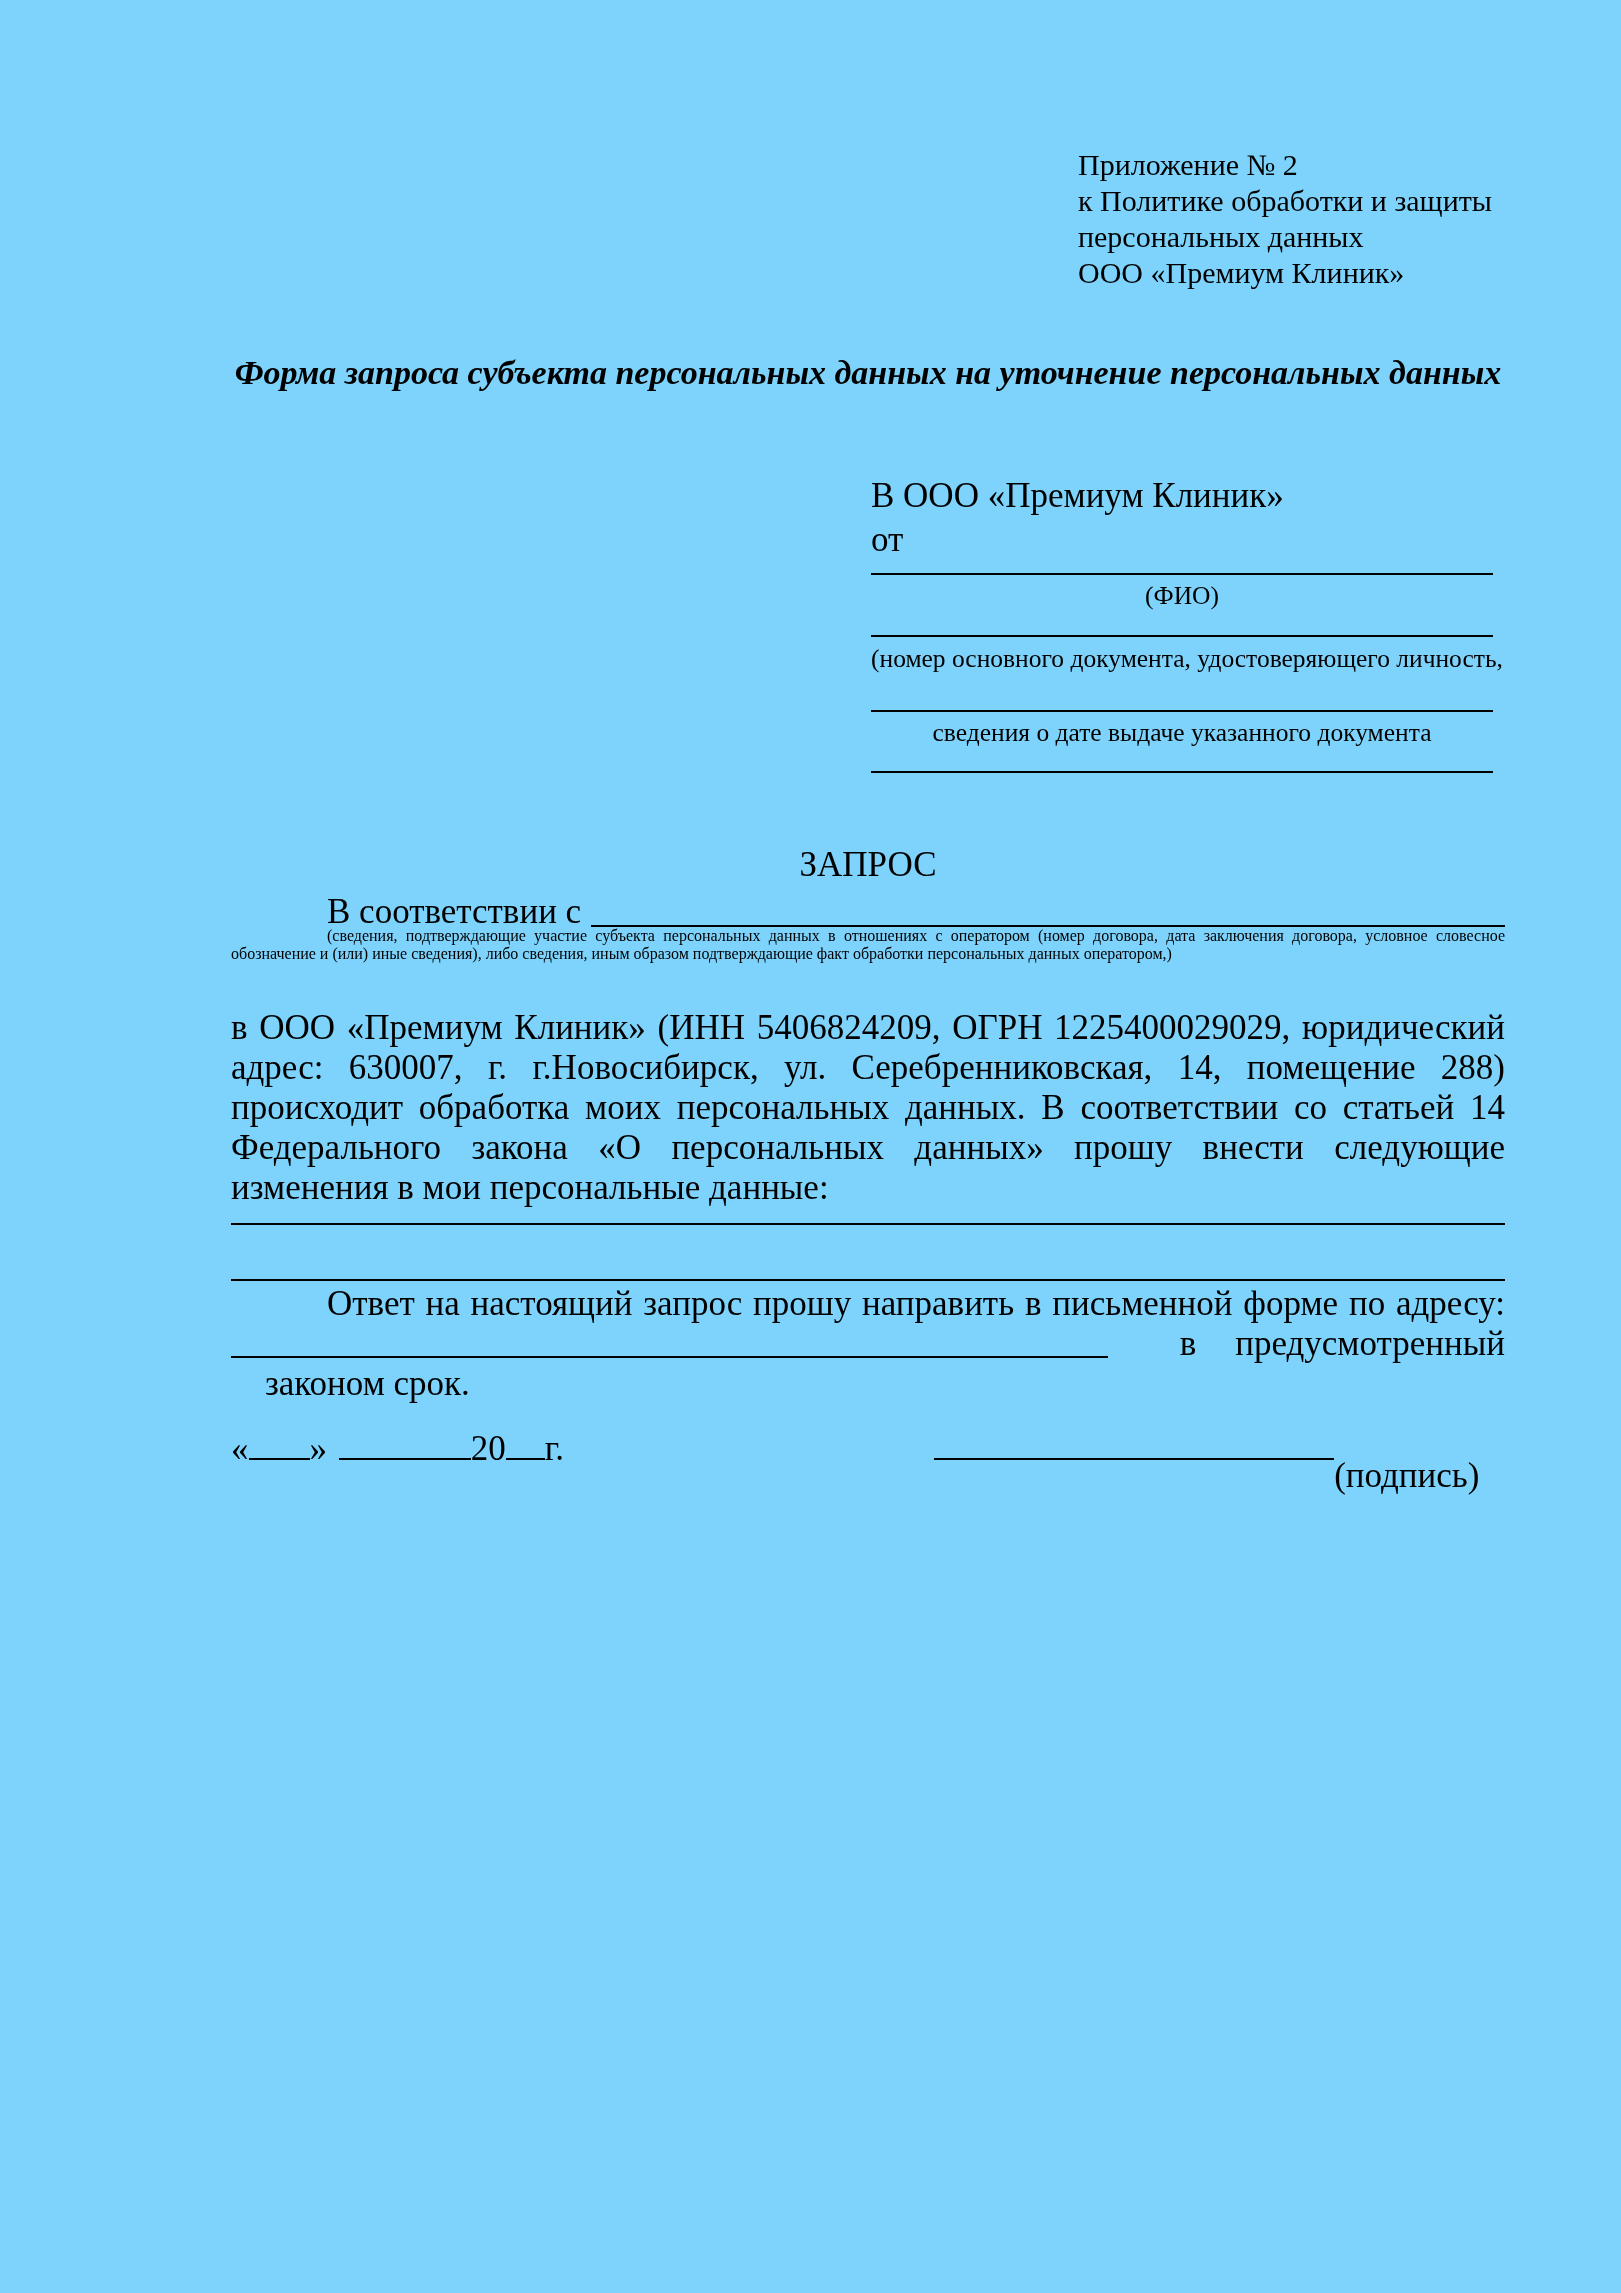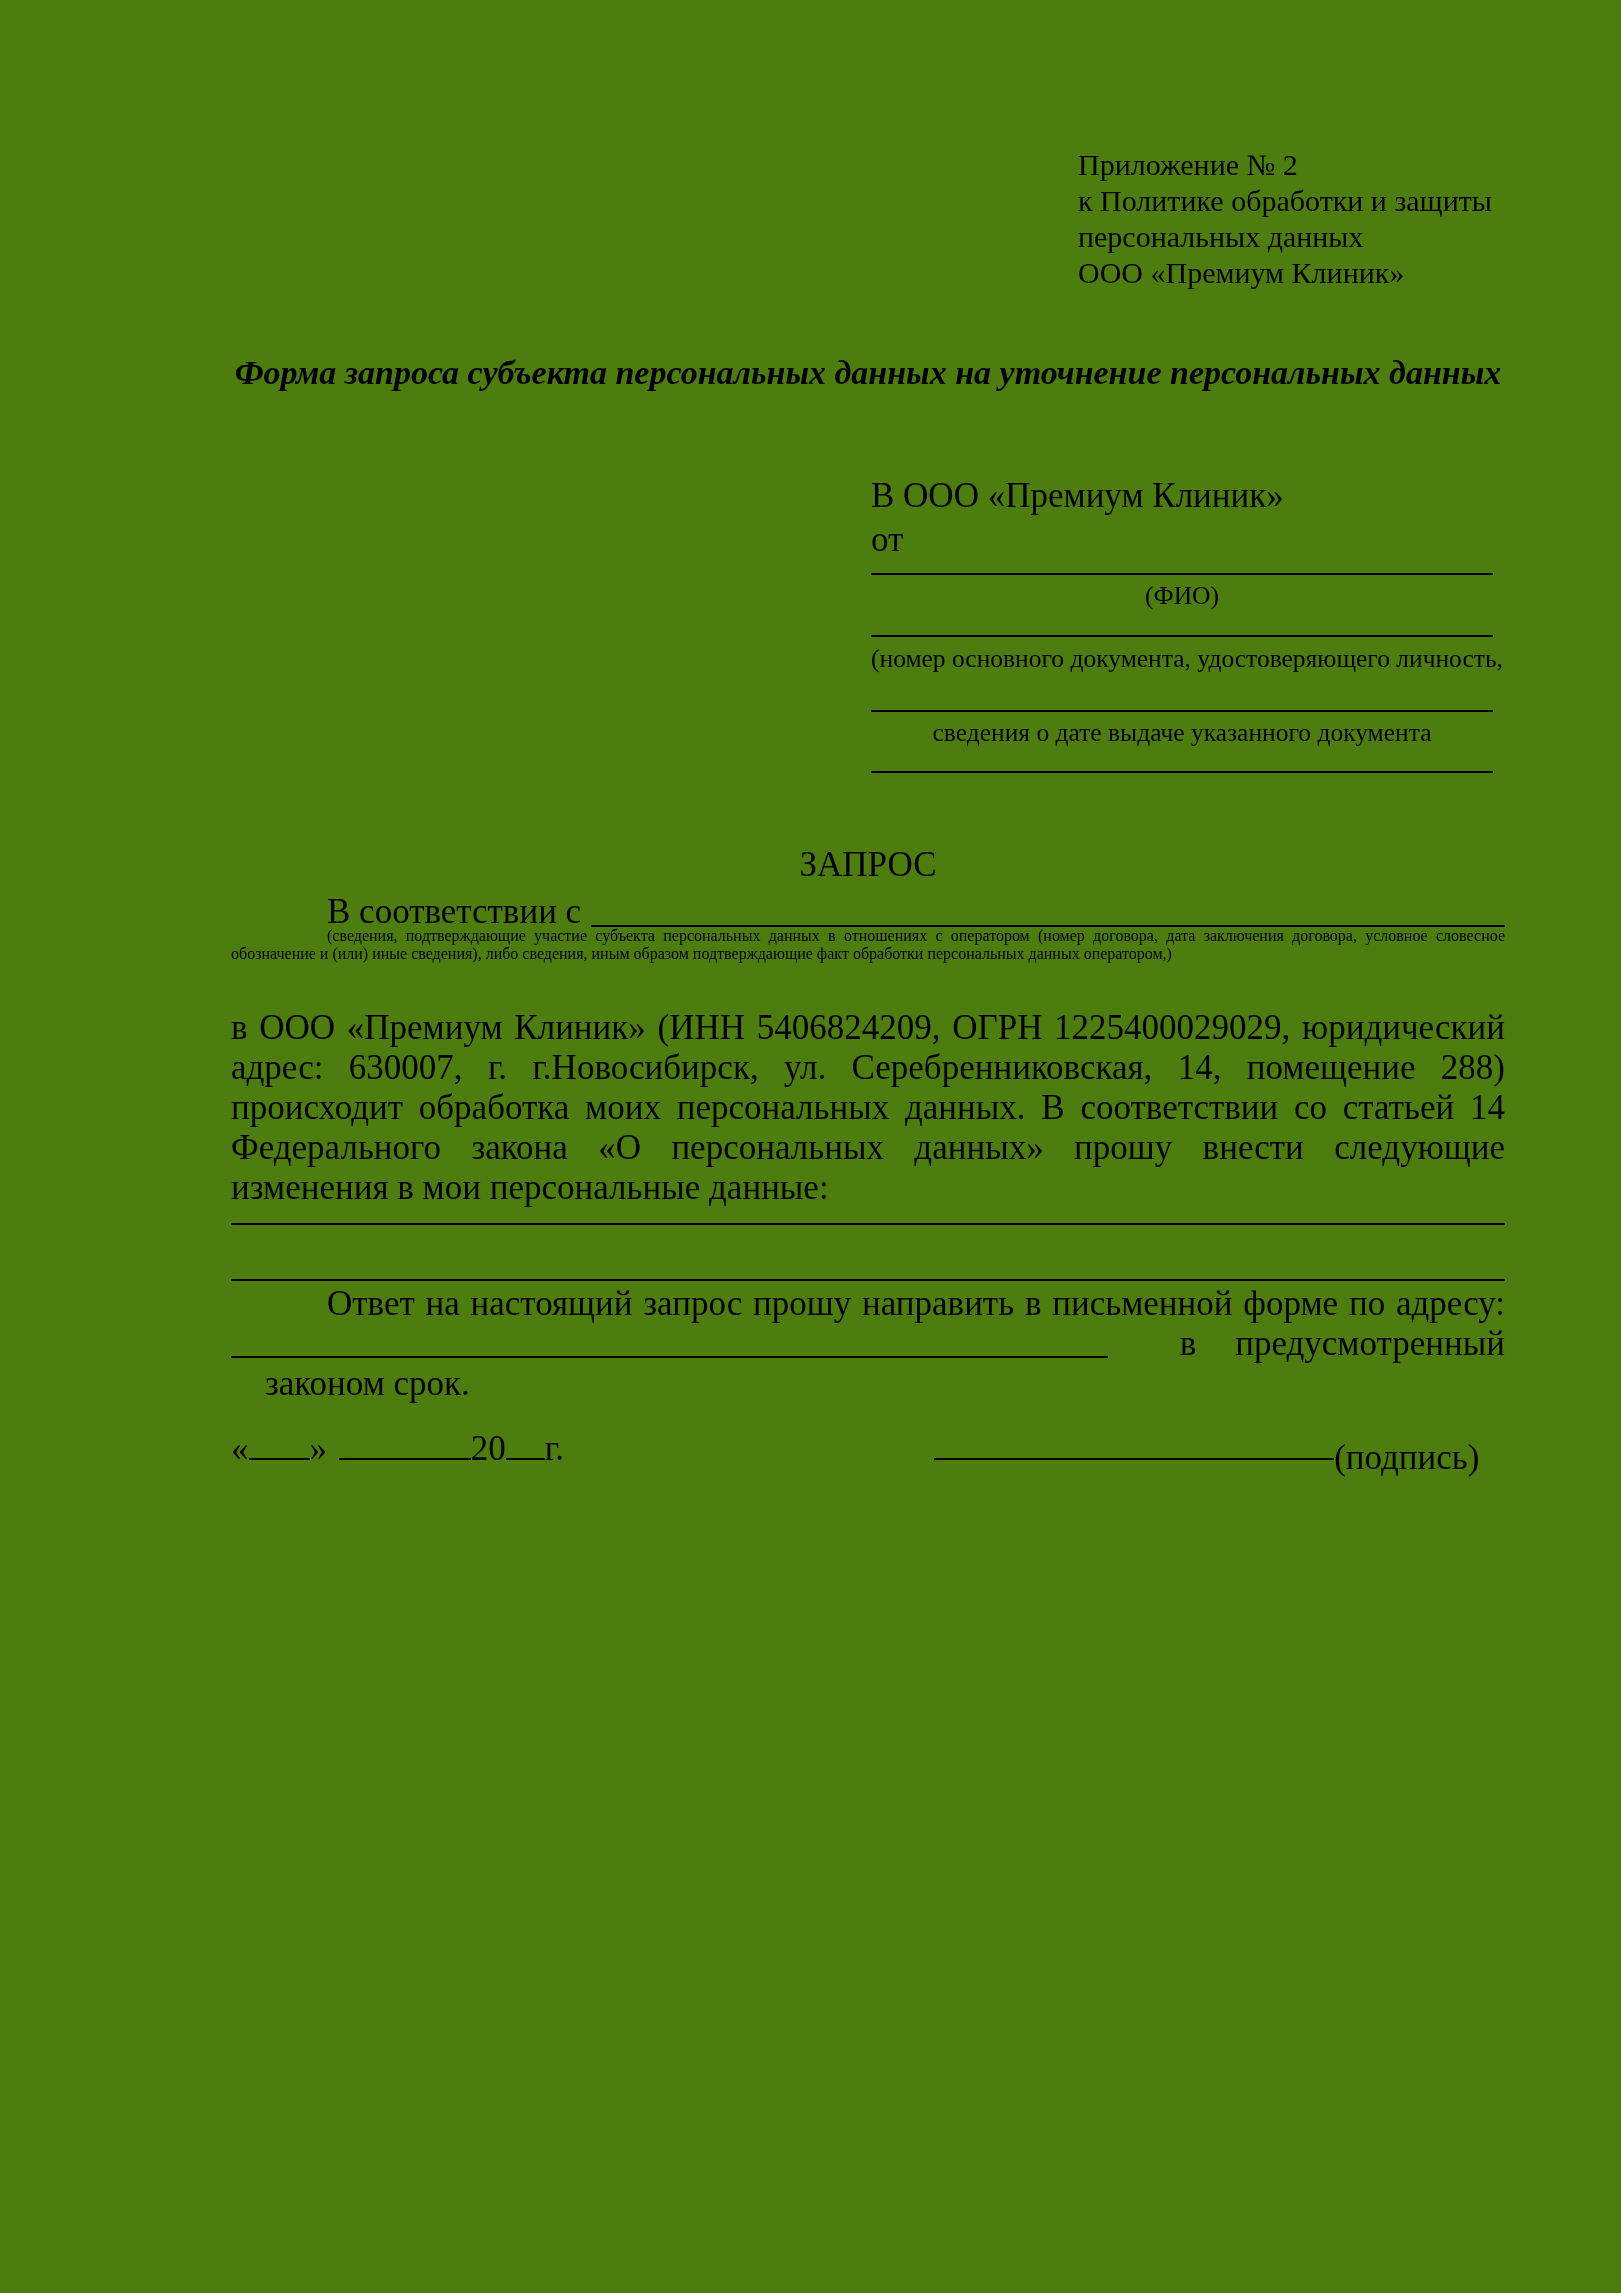--- a/index.html
+++ b/index.html
@@ -1,20 +1,20 @@
 <!DOCTYPE html>
 <html lang="ru"><head>
 <meta charset="utf-8">
 <style>
   html,body{margin:0;padding:0;background:#ffffff;}
   .page{
     position:relative;
     width:1621px;
     height:2294px;
-    background:#4d7c0f;
+    background:#7dd3fc;
     color:#000000;
     font-family:"Liberation Serif","DejaVu Serif",serif;
     overflow:hidden;
   }
   .abs{position:absolute;}
   .body-text{font-size:35px;line-height:40px;}
   .small-text{font-size:25.5px;line-height:32px;}
   .header-block{left:1078px;top:147px;width:461px;font-size:30px;line-height:36px;}
   .doc-title{left:231px;top:351px;width:1274px;text-align:center;font-weight:bold;font-size:34px;line-height:43px;font-style:italic;}
   .addr-col{left:871px;width:622px;}
@@ -31,21 +31,21 @@
   .reply2{left:231px;top:1324px;width:1274px;display:flex;align-items:baseline;height:40px;}
   .addr-blank{width:877px;border-bottom:2px solid #000;align-self:flex-end;margin-bottom:5.9px;}
   .reply2 .sp{flex:1;}
   .reply2 .w2{margin-left:39px;}
   .reply3{left:231px;top:1364px;margin-left:34px;}
   .sig-row{left:231px;top:1429px;width:1274px;display:flex;justify-content:space-between;align-items:baseline;}
   .blank{display:inline-block;border-bottom:2px solid #000;height:2px;vertical-align:baseline;}
   .w62{width:61px;}
   .w135{width:132px;margin-left:11.8px;}
   .w40{width:39px;}
-  .sign-part{display:flex;align-items:center;margin-right:25.5px;}
+  .sign-part{display:flex;align-items:flex-start;margin-right:25.5px;}
   .sig-line{display:inline-block;width:400px;border-bottom:2px solid #000;height:2px;}
 </style>
 </head>
 <body>
 
 <div class="page">
 
   <div class="abs header-block">
     <div>Приложение № 2</div>
     <div>к Политике обработки и защиты</div>

